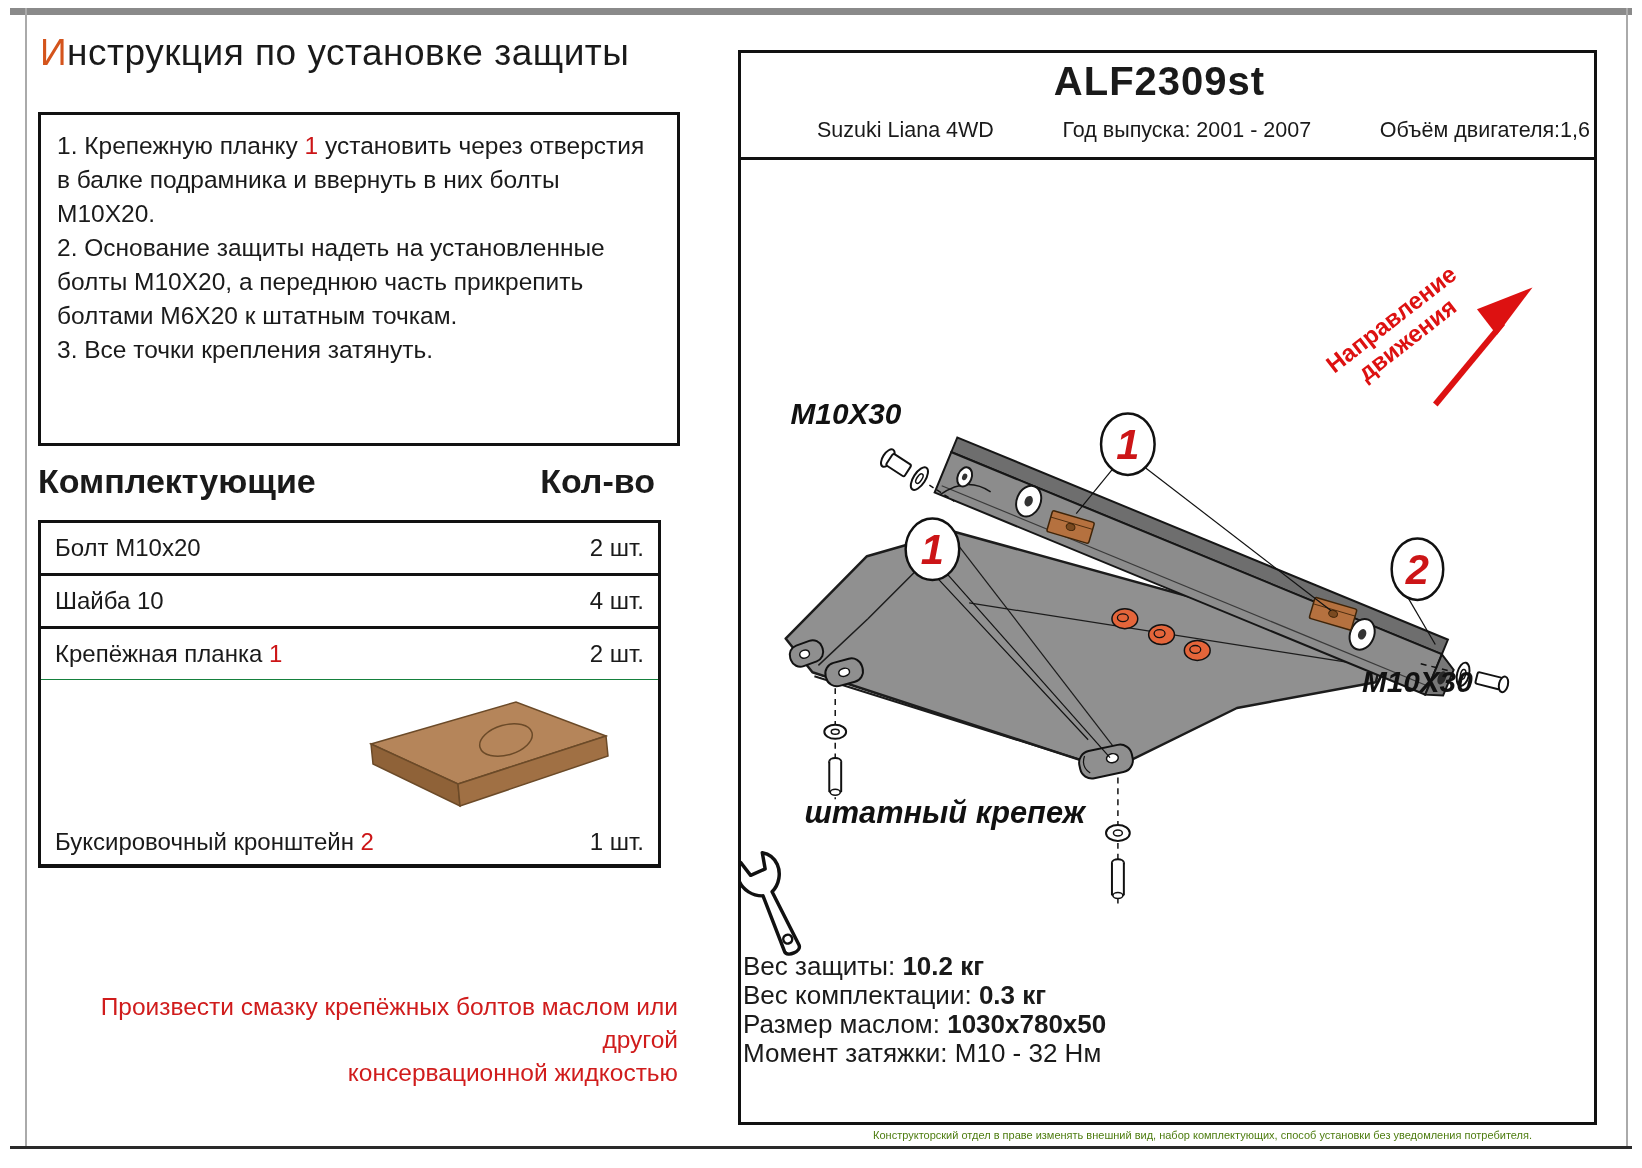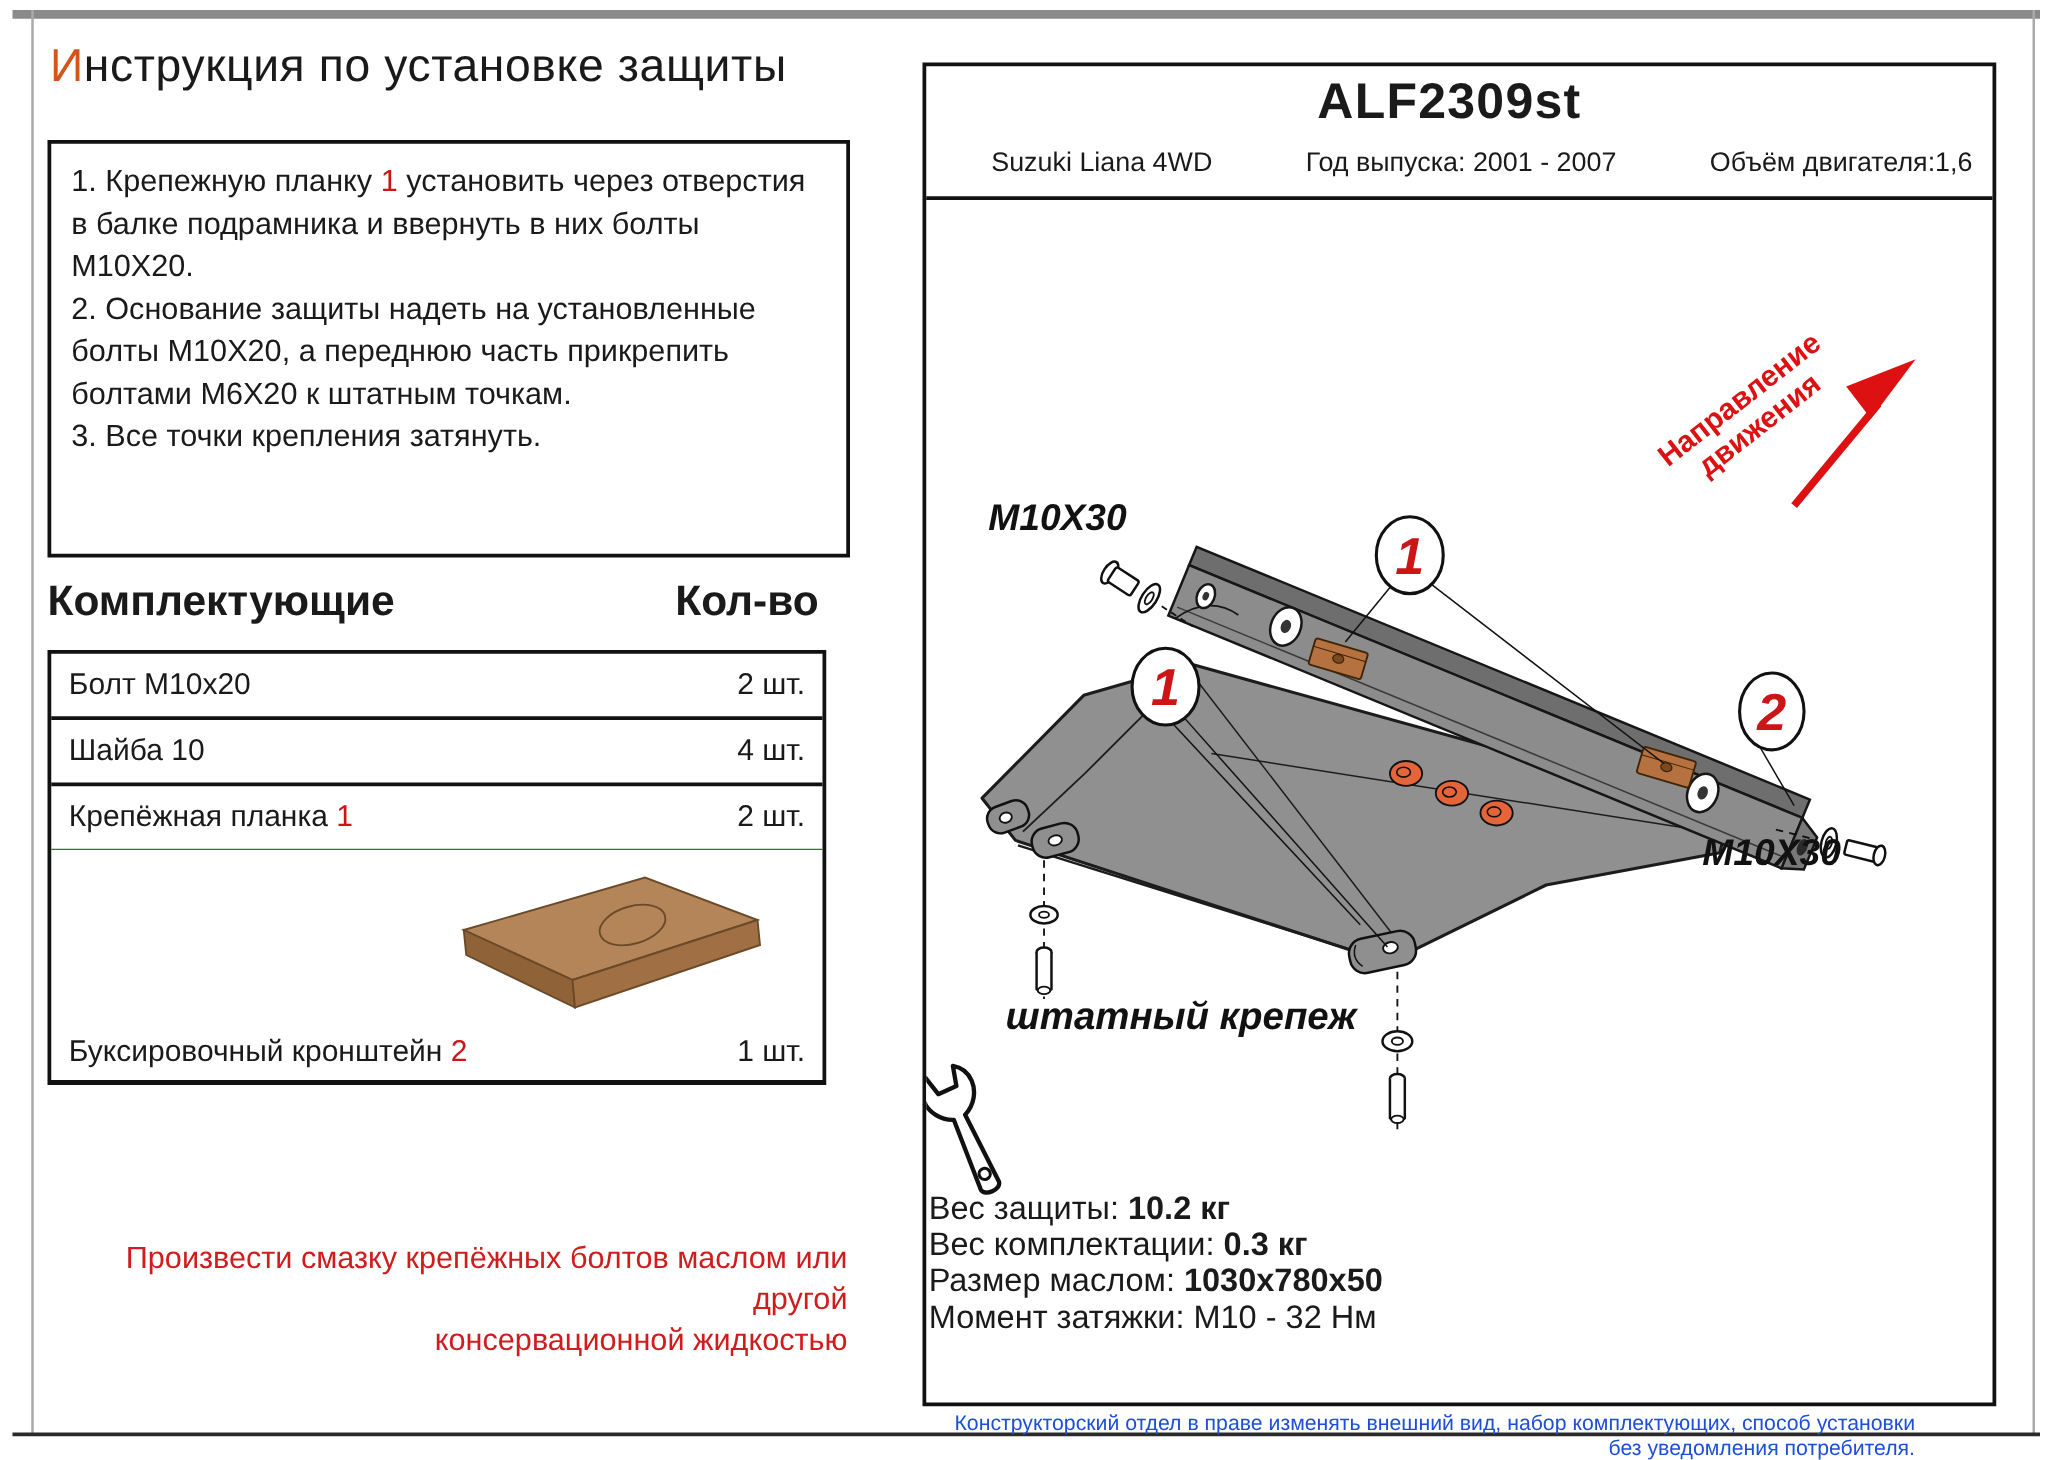--- a/index.html
+++ b/index.html
@@ -43,30 +43,30 @@
   }
 
   
   .panel{
     position:absolute;left:738px;top:50px;width:853px;height:1069px;
     border:3px solid #111;background:#fff;
   }
   .panel-model{margin:6px 16px 0 0;text-align:center;font-size:40px;font-weight:bold;letter-spacing:1px;}
   .panel-subrow{
     display:flex;justify-content:space-between;align-items:center;
-    padding:14px 16px 14px 52px;font-size:21.5px;
+    padding:14px 4px 14px 52px;font-size:21.5px;margin-left:24px;
   }
   .panel-divider{border-top:3px solid #111;}
   .panel-subtitle{text-align:center;font-size:27px;margin:6px 0 0 0;font-weight:normal;}
   .drawing{position:absolute;left:0px;top:158px;}
   .specs{position:absolute;left:2px;top:899px;font-size:26px;line-height:29px;}
   .specs .v{font-weight:bold;}
   .specs .v.normal{font-weight:normal;}
   .disclaimer{
-    position:absolute;left:738px;top:1129px;width:794px;text-align:right;font-size:17px;color:#1d4ed8;
+    position:absolute;left:738px;top:1129px;width:794px;text-align:right;font-size:11px;color:#4d7c0f;
   }
 </style>
 </head>
 <body>
 
 <div class="top-bar"></div>
 <div class="edge-left"></div>
 <div class="edge-right"></div>
 <div class="bottom-line"></div>
 

